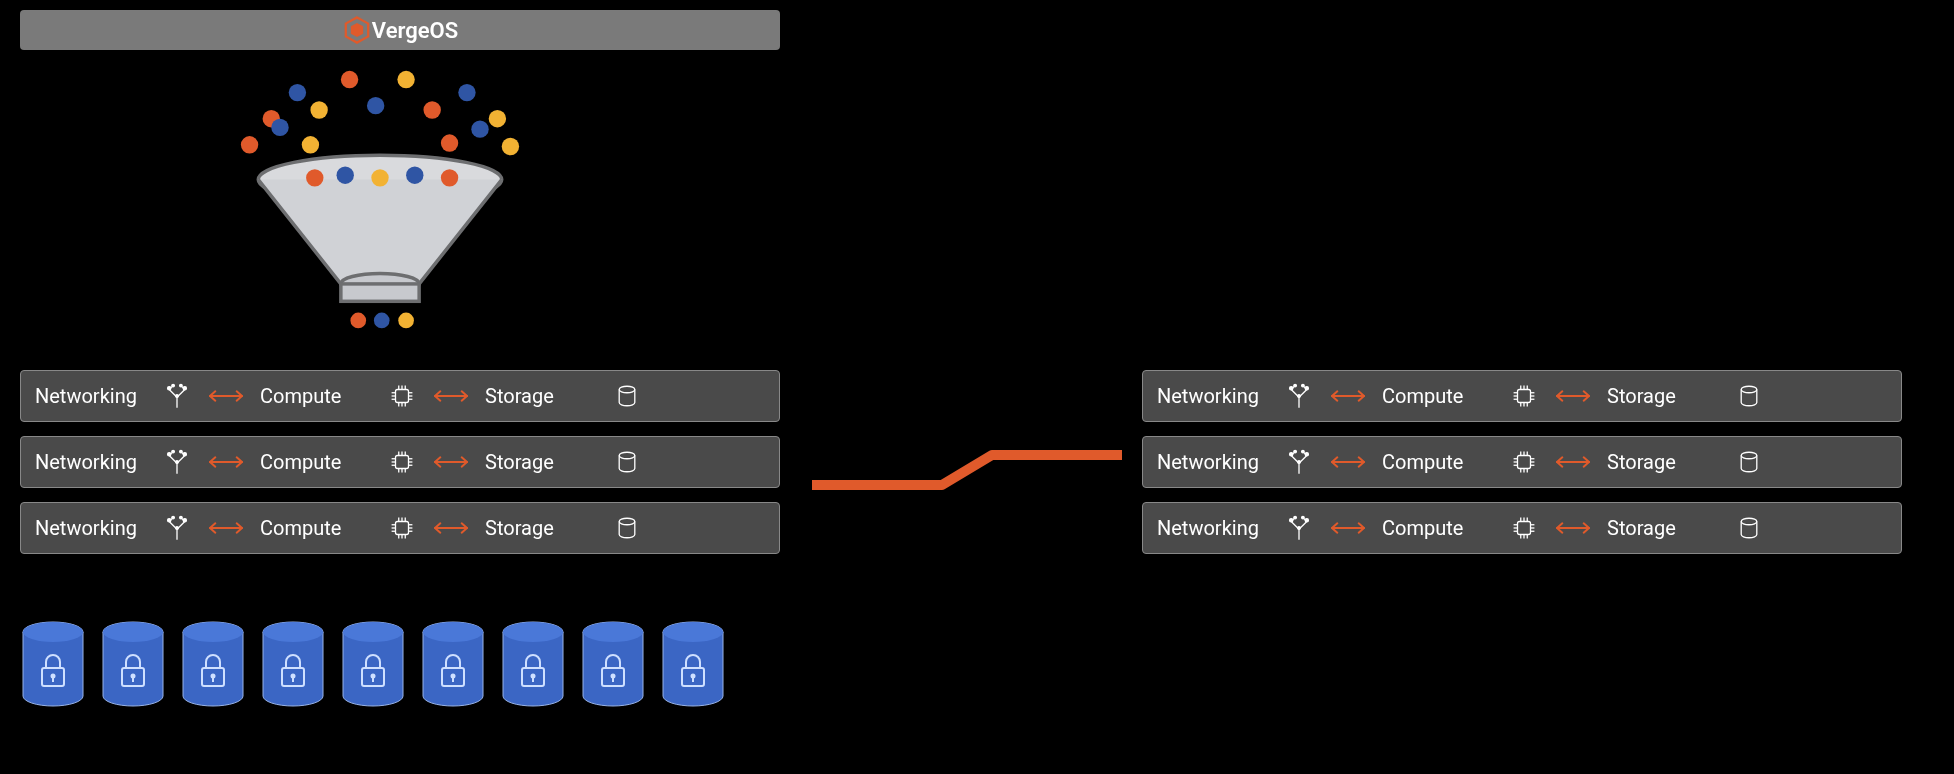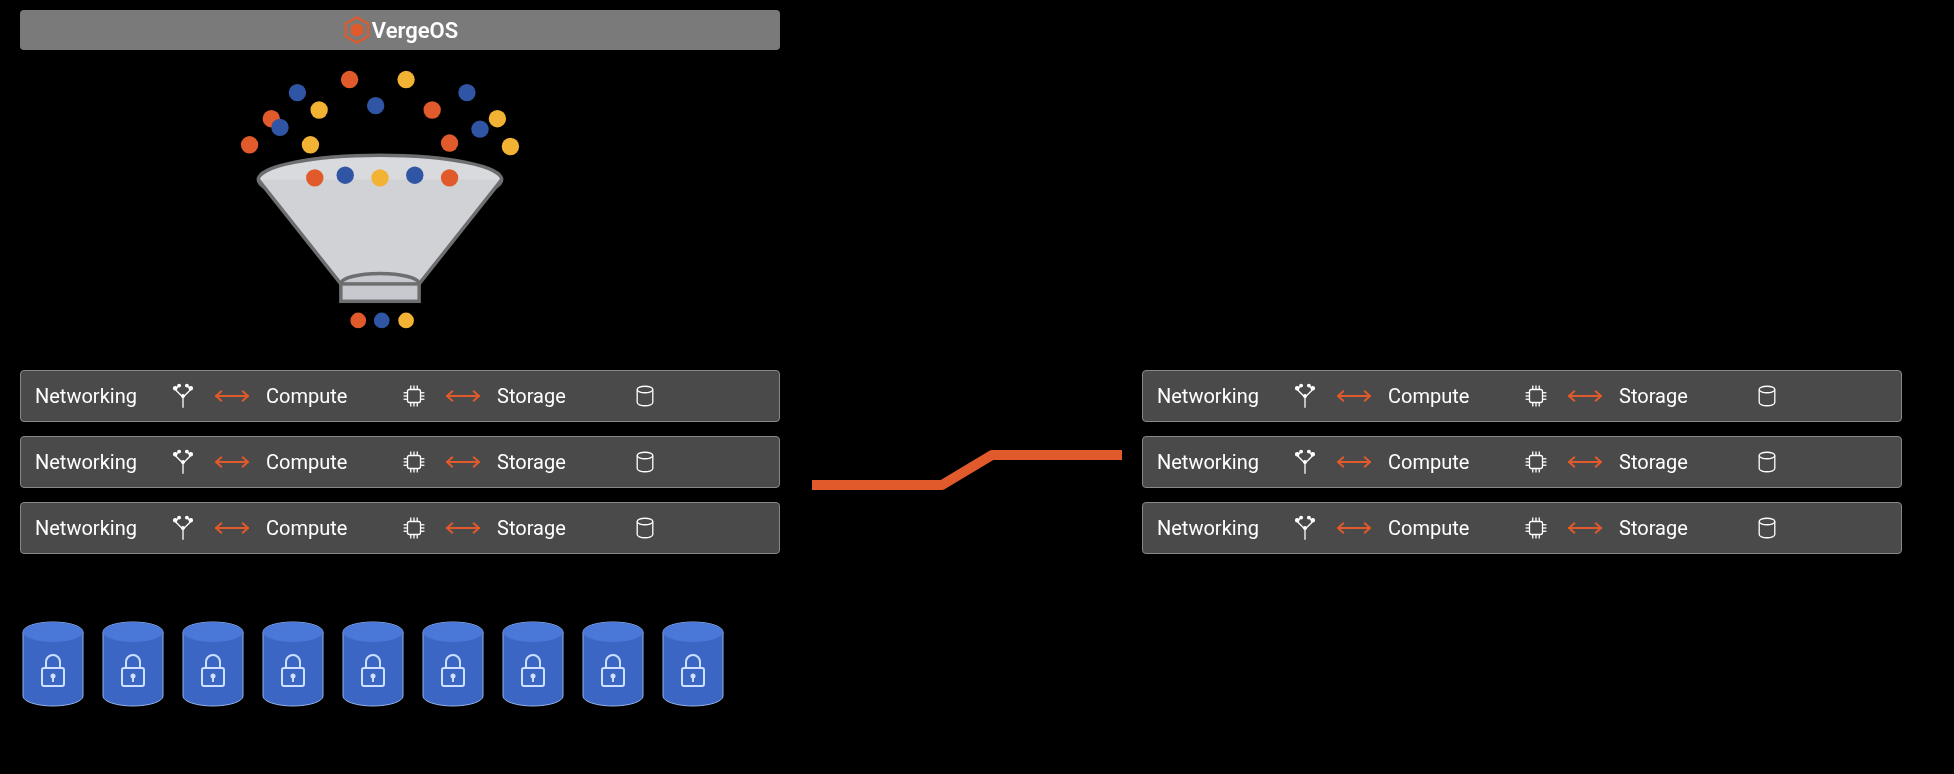--- a/index.html
+++ b/index.html
@@ -61,21 +61,21 @@
     align-items: center;
     height: 50px;
     background: #4a4a4a;
     border: 1px solid #888;
     border-radius: 4px;
     padding: 0 14px;
   }
   .resource-bar .cell {
     display: flex;
     align-items: center;
-    gap: 13px;
+    gap: 7px;
     font-size: 20px;
   }
   .resource-bar .label { min-width: 120px; }
   .icon-slot { width: 30px; height: 30px; display: inline-flex; align-items:center; justify-content:center; }
   .arrow-slot { width: 40px; margin: 0 14px; display:inline-flex; align-items:center; justify-content:center; }
   
   .db-row {
     position: absolute;
     left: 20px;
     top: 620px;

